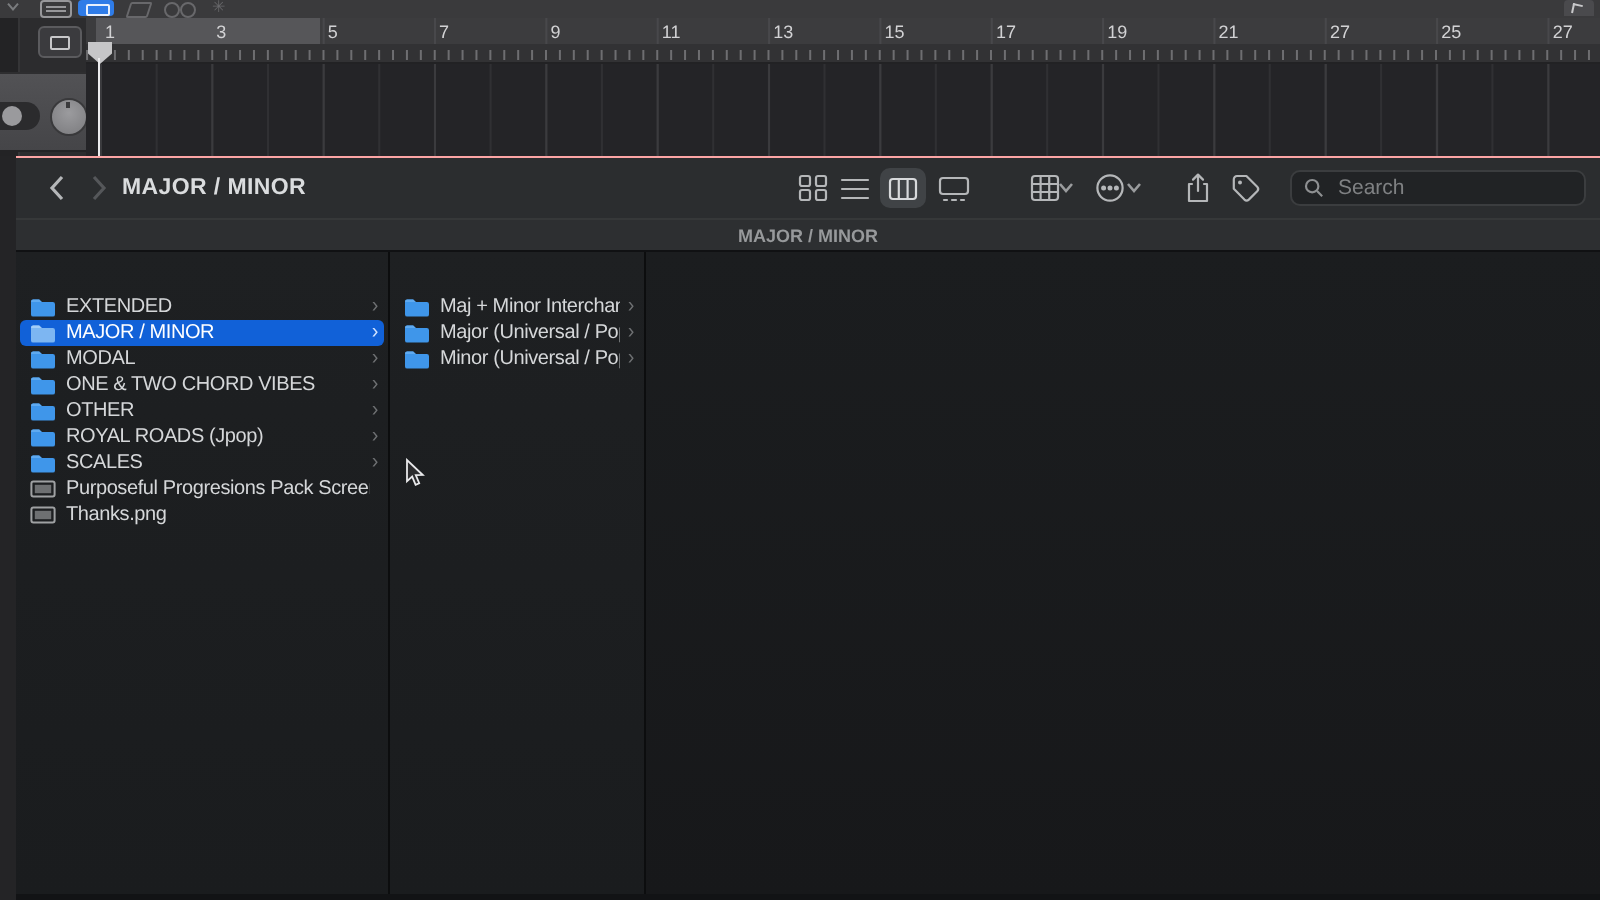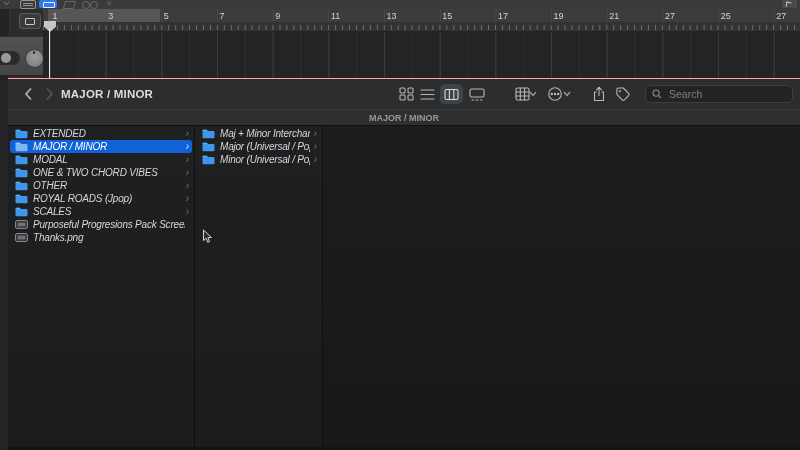--- a/index.html
+++ b/index.html
@@ -62,21 +62,21 @@
             border-radius:5px;display:flex;align-items:center;padding:0 6px;box-sizing:border-box;}
   .f-search input{flex:1;border:none;outline:none;background:transparent;font-family:"Liberation Sans",sans-serif;
                   font-size:10.5px;color:#c8cacc;margin-left:5px;min-width:0;}
   .f-search input::placeholder{color:#7f8183;}
 
   .f-pathbar{position:absolute;left:0;top:30px;right:0;height:15px;background:#2d2f31;border-top:1px solid #363839;
              border-bottom:1px solid #101113;display:flex;align-items:center;justify-content:center;
              font-size:9px;font-weight:bold;color:#97999b;box-sizing:content-box;}
 
   .f-cols{position:absolute;left:0;top:47px;right:0;bottom:3px;display:flex;}
-  .fcol{box-sizing:border-box;padding-top:1px;background:linear-gradient(#1e2022,#1a1c1e);font-style:italic;}
+  .fcol{box-sizing:border-box;padding-top:21px;background:linear-gradient(#1e2022,#1a1c1e);}
   .fcol-1{width:187px;border-right:1px solid #0c0d0e;}
   .fcol-2{width:128px;border-right:1px solid #0c0d0e;}
   .fcol-3{flex:1;background:linear-gradient(#1b1d1f,#17181a);}
   .f-bottom{position:absolute;left:0;right:0;bottom:0;height:3px;background:#121315;}
 
   .frow{display:flex;align-items:center;height:13px;margin:0 2px;padding:0 3px 0 5px;border-radius:3px;
         font-size:10px;letter-spacing:-0.2px;color:#d5d7d9;white-space:nowrap;}
   .frow .ficon{width:13px;height:11px;margin-right:5px;flex:none;display:flex;align-items:center;}
   .frow .flabel{flex:1;overflow:hidden;}
   .frow .fchev{flex:none;font-size:10px;line-height:10px;color:#6f7173;margin-left:4px;transform:scaleY(1.1);}

